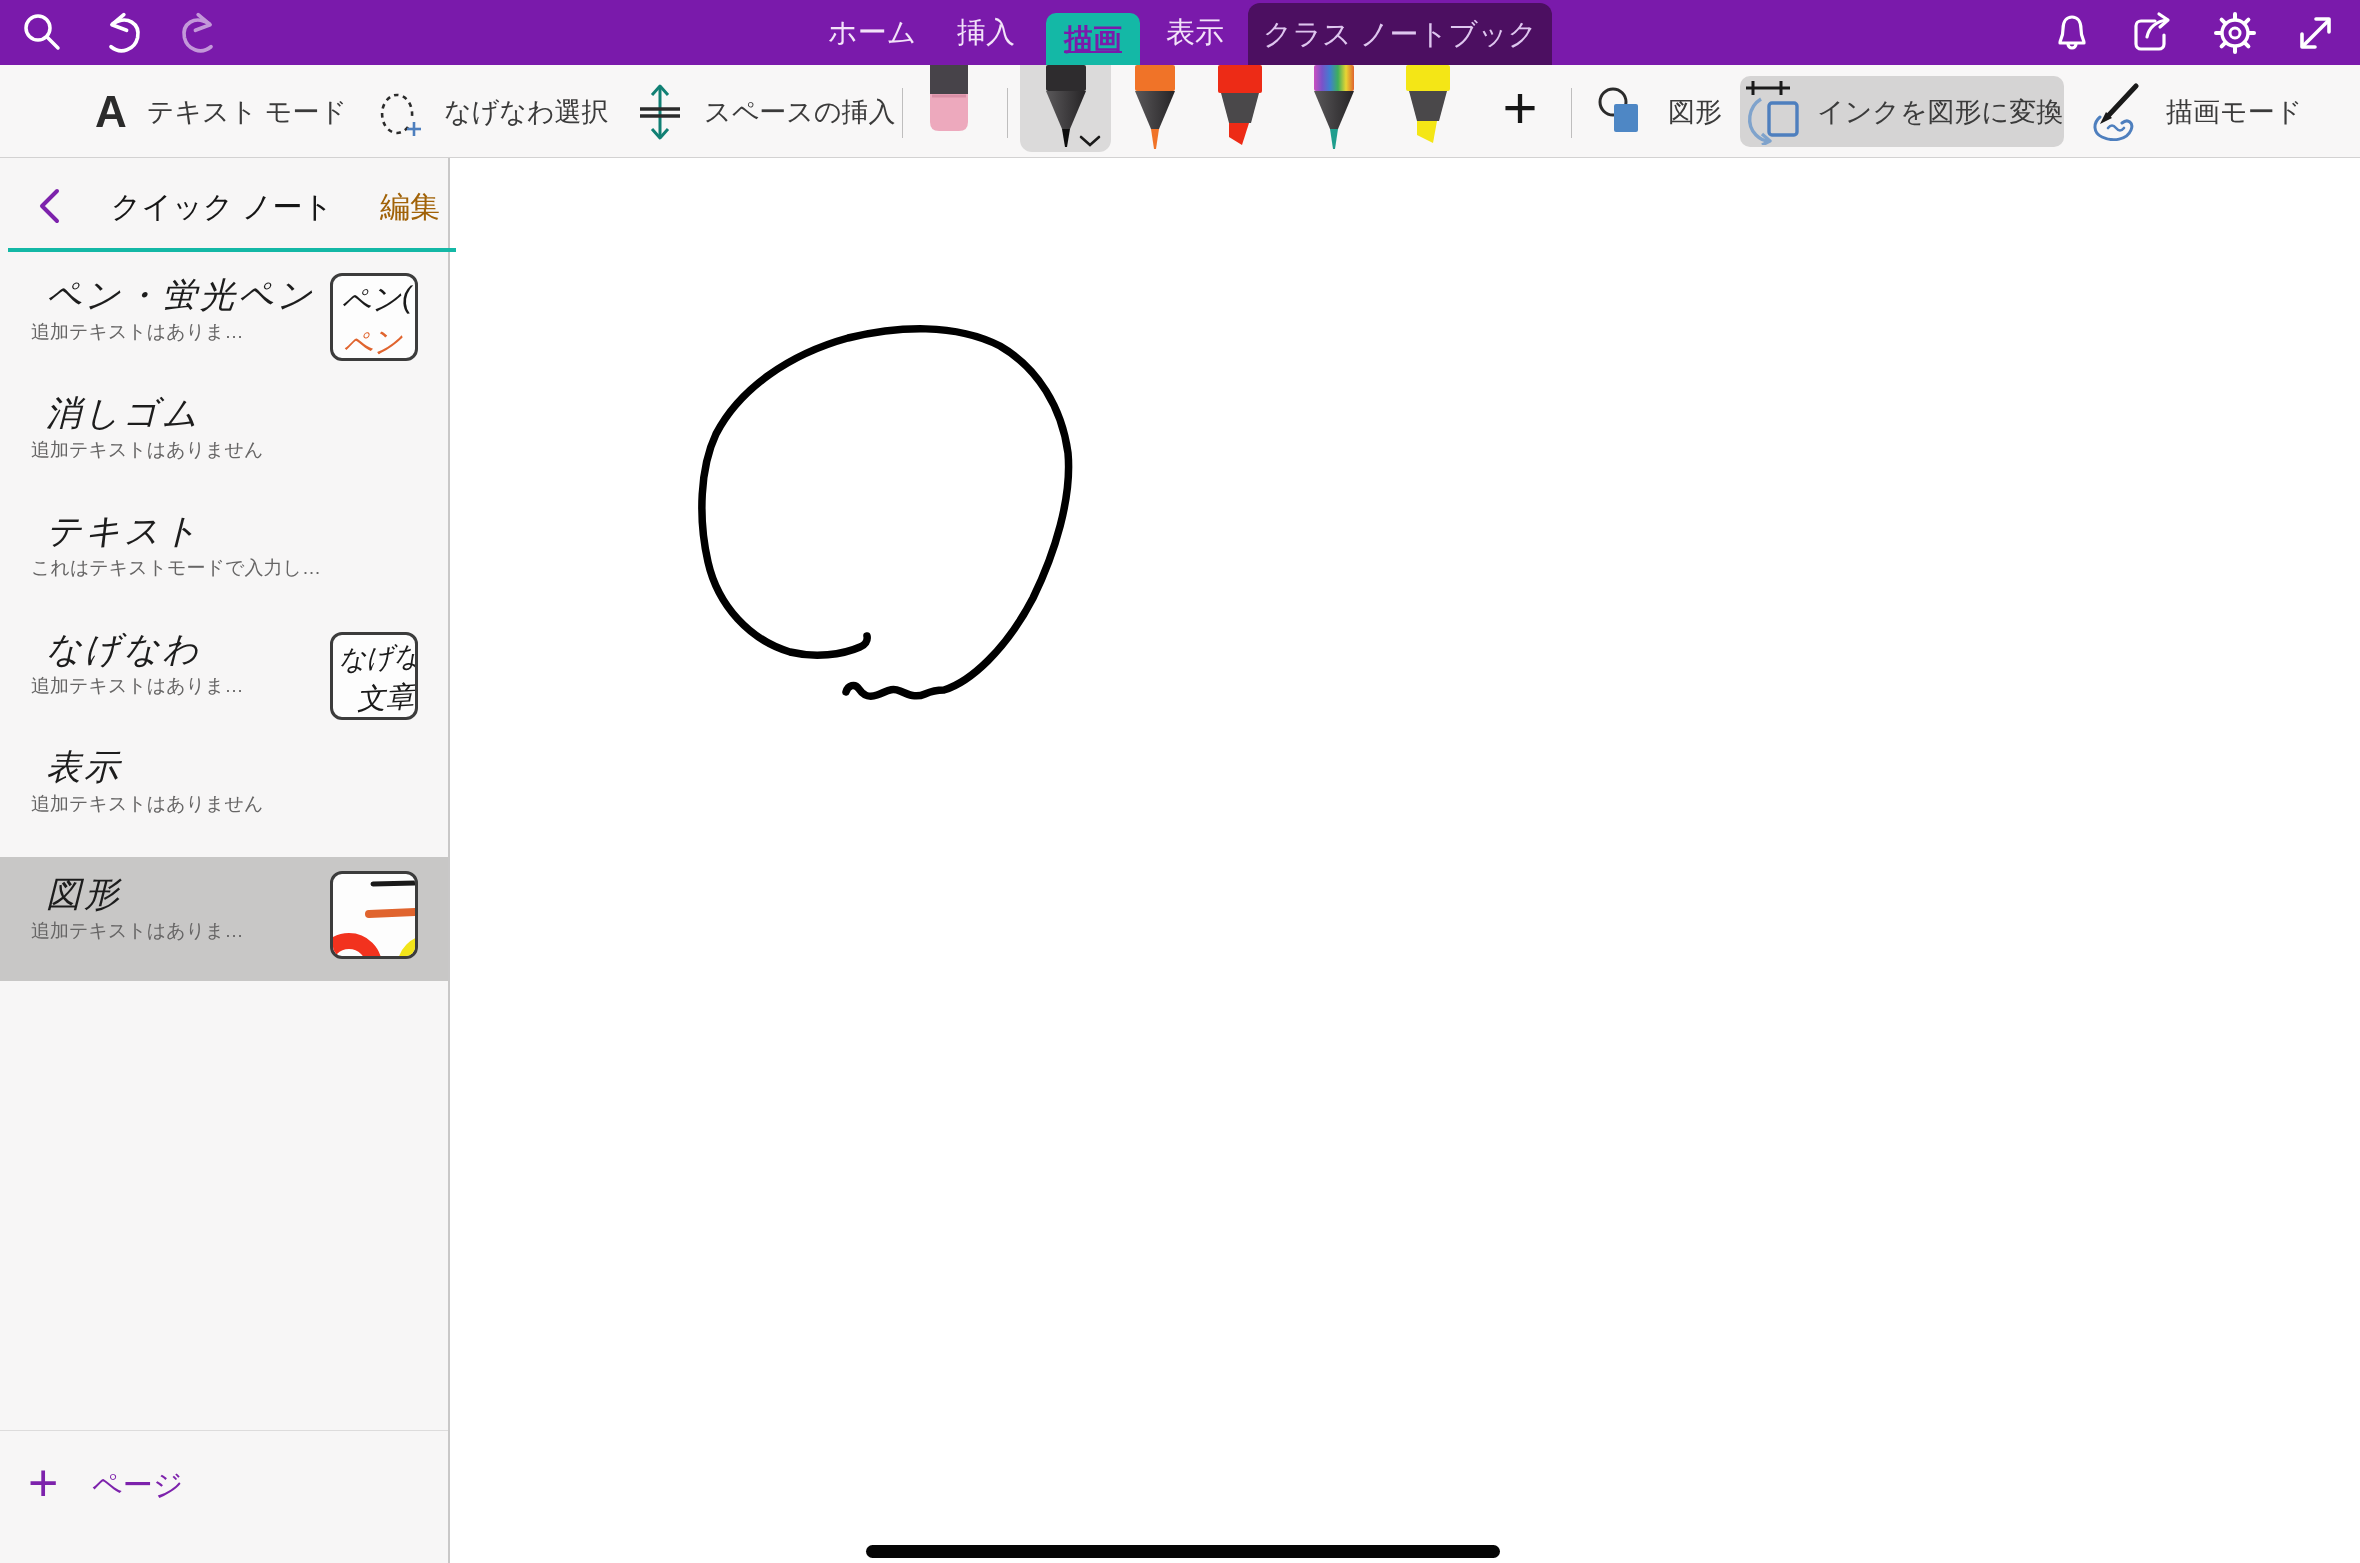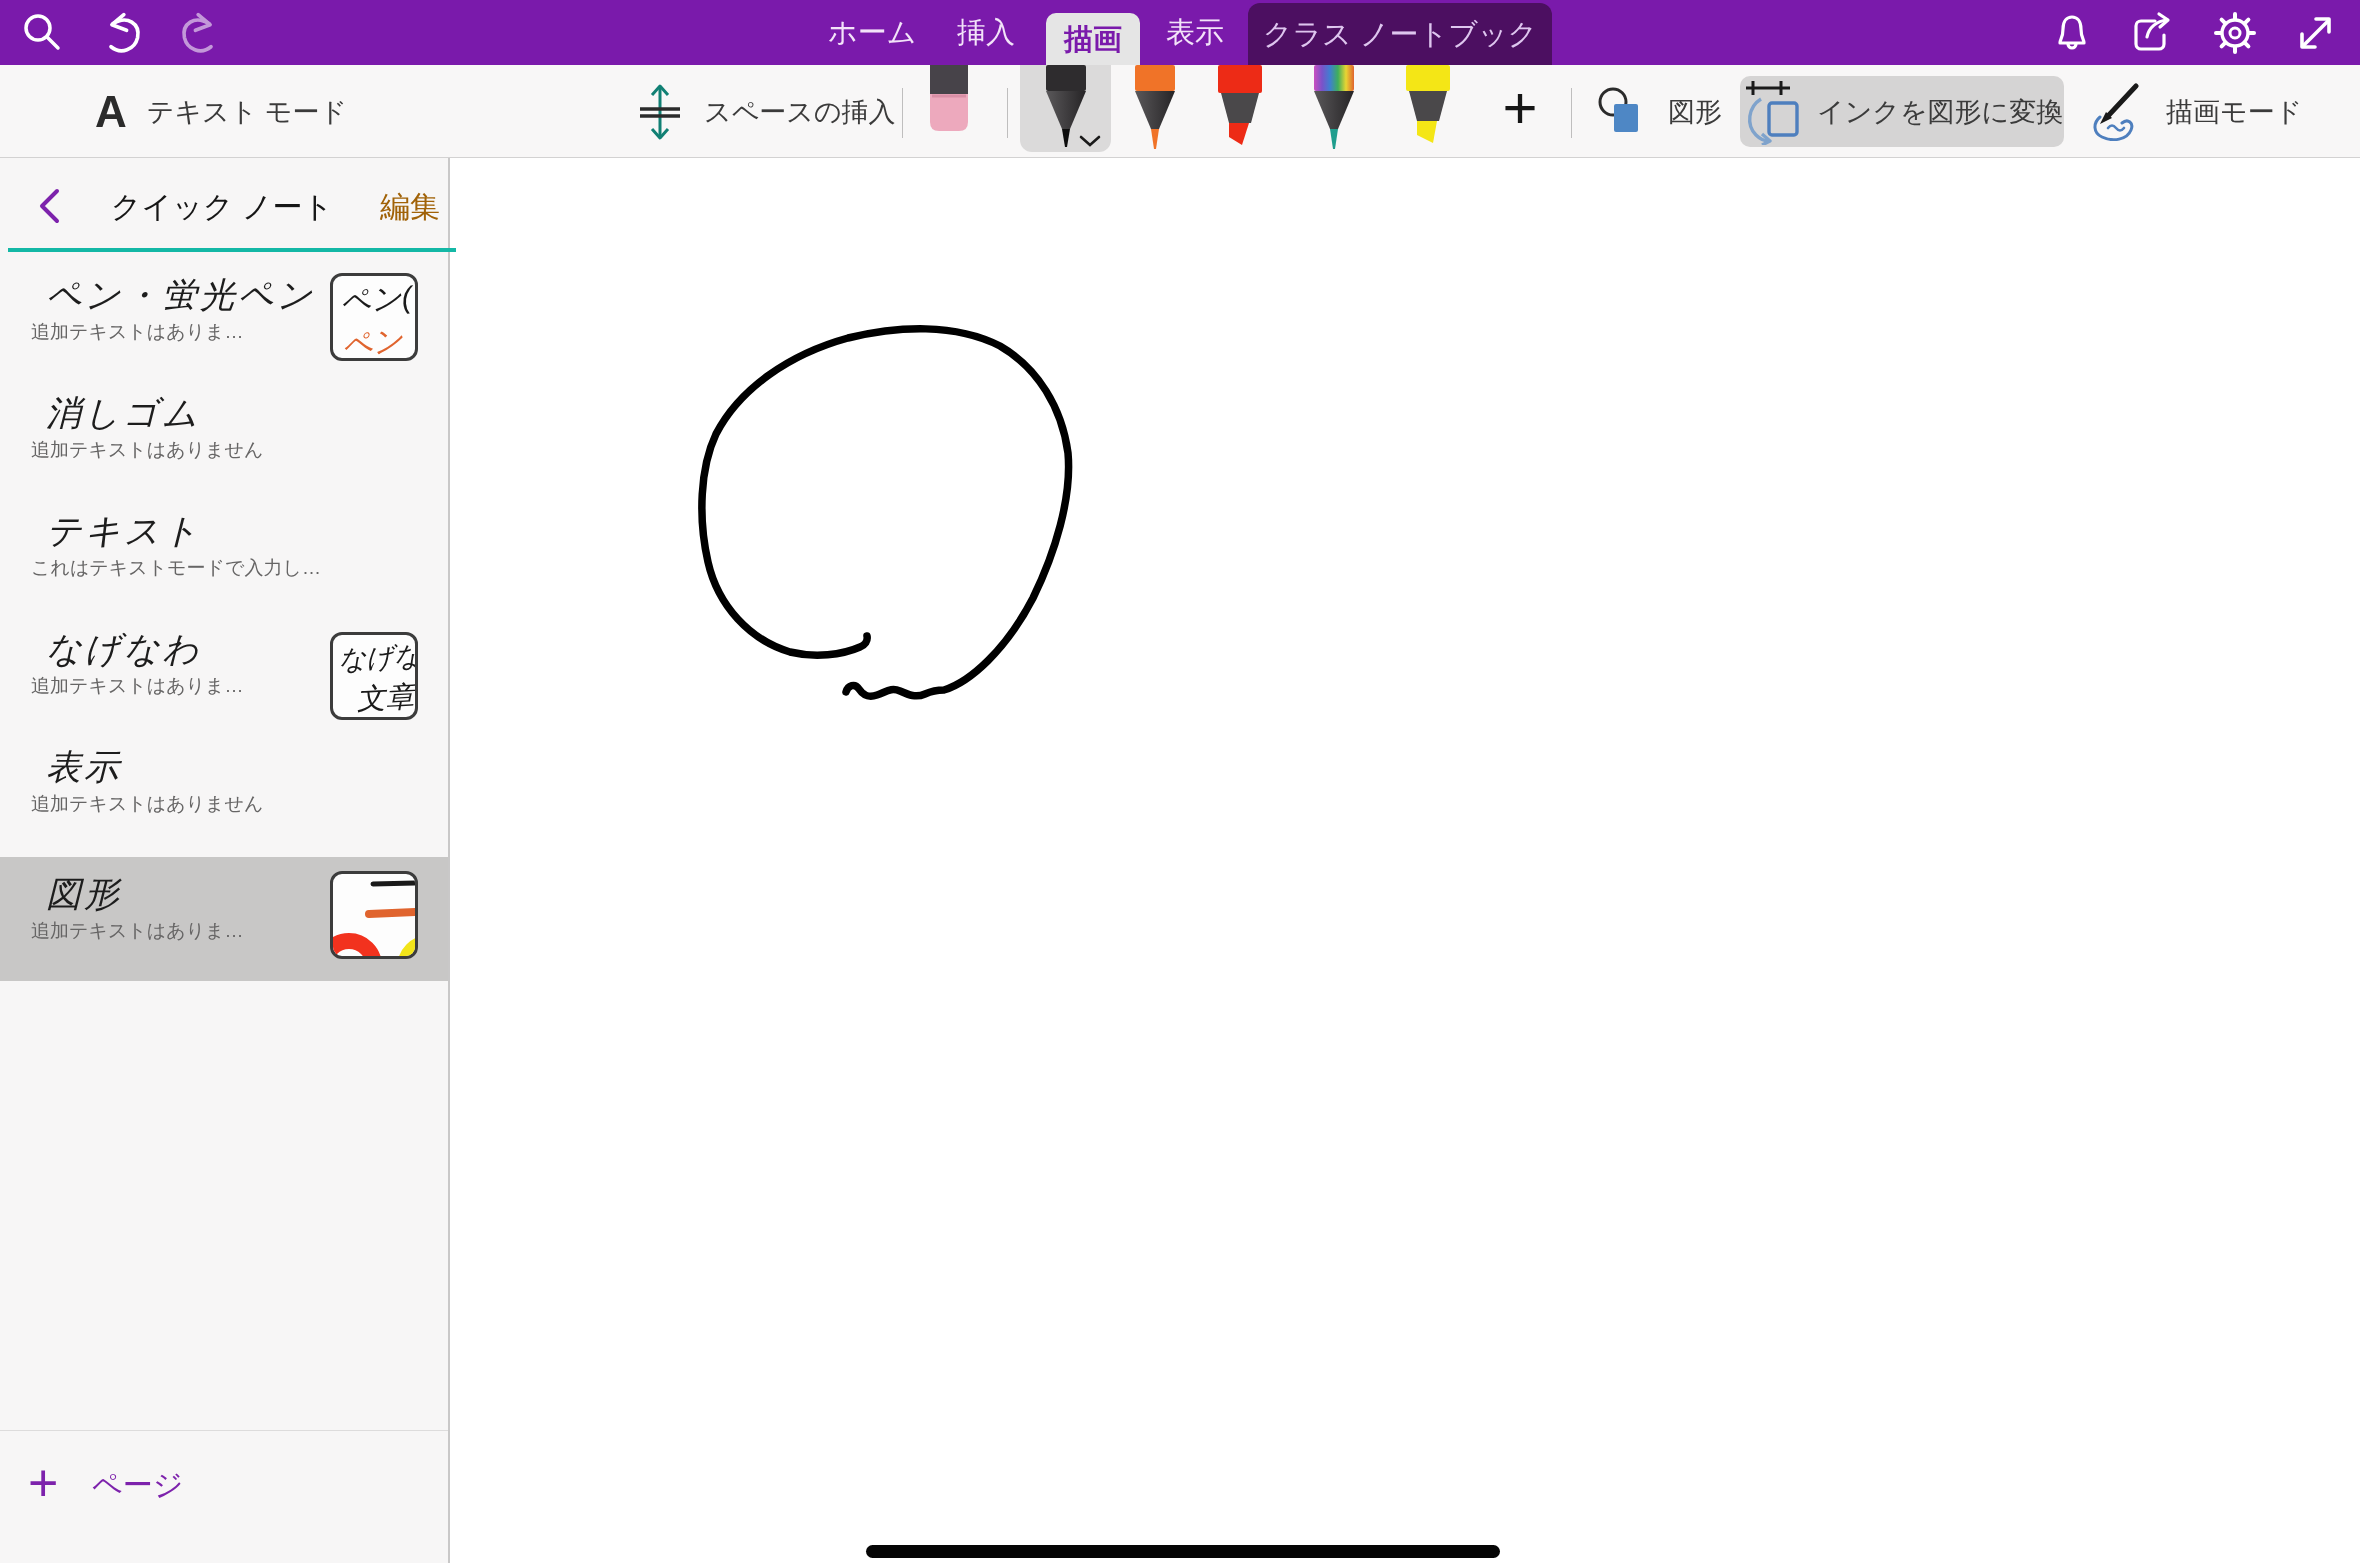--- a/index.html
+++ b/index.html
@@ -4,22 +4,22 @@
 <style>
   * { margin:0; padding:0; box-sizing:border-box; }
   html,body { width:2360px; height:1563px; overflow:hidden; background:#fff;
               font-family:"Liberation Sans","DejaVu Sans",sans-serif; }
   .abs { position:absolute; }
 
   
   #topbar { position:absolute; left:0; top:0; width:2360px; height:65px; background:#7A1AAB; z-index:30; }
   .tb-icon { position:absolute; top:11px; width:44px; height:44px; cursor:pointer; }
   .tab { position:absolute; top:0; height:65px; line-height:65px; font-size:29px; color:#F3E3F9; cursor:pointer; }
-  #tab-draw { top:13px; height:52px; line-height:52px; background:#e5e5e5; border-radius:10px 10px 0 0;
-              color:#7A1AAB; font-weight:bold; text-align:center; }
+  #tab-draw { top:13px; height:52px; line-height:52px; background:#14b8a6; border-radius:10px 10px 0 0;
+              color:#7A1AAB; font-weight:bold; text-align:center;text-decoration:underline; }
   #tab-class { top:3px; height:62px; line-height:62px; background:#4C0F61; border-radius:12px 12px 0 0;
                color:#DEC6EF; text-align:center; }
 
   
   #toolbar { position:absolute; left:0; top:65px; width:2360px; height:93px; background:#F8F7F7;
              border-bottom:1px solid #D3D2D2; z-index:20; }
   .tgroup { position:absolute; top:0; height:93px; display:flex; align-items:center; gap:20px; cursor:pointer; }
   .tlabel { font-size:27px; color:#3B3B3B; white-space:nowrap; }
   .vdiv { position:absolute; top:23px; width:1px; height:50px; background:#BFBEBE; }
   .a-glyph { font-size:44px; font-weight:bold; color:#2B2B2B; line-height:44px; }
@@ -106,20 +106,28 @@
     <polyline points="8,23 8,36 21,36" fill="none" stroke="#fff" stroke-width="3.6" stroke-linecap="round" stroke-linejoin="round"></polyline>
   </svg>
 </div>
 
 <div id="toolbar">
   <div class="tgroup" style="left:95px">
     <span class="a-glyph">A</span>
     <span class="tlabel">テキスト モード</span>
   </div>
 
+  <div class="tgroup" style="left:378px">
+    <svg width="46" height="54" viewBox="0 0 46 54">
+      <path d="M 30 42 A 15 19 0 1 1 34 31" fill="none" stroke="#2B2B2B" stroke-width="2.6" stroke-dasharray="4.5 4.5"></path>
+      <line x1="36" y1="37" x2="36" y2="51" stroke="#4E7FBE" stroke-width="2.6"></line>
+      <line x1="29" y1="44" x2="43" y2="44" stroke="#4E7FBE" stroke-width="2.6"></line>
+    </svg>
+    <span class="tlabel">なげなわ選択</span>
+  </div>
 
   <div class="tgroup" style="left:638px">
     <svg width="46" height="58" viewBox="0 0 46 58">
       <line x1="22" y1="5" x2="22" y2="53" stroke="#118074" stroke-width="3"></line>
       <polyline points="14,12 22,3 30,12" fill="none" stroke="#118074" stroke-width="3" stroke-linejoin="round"></polyline>
       <polyline points="14,46 22,55 30,46" fill="none" stroke="#118074" stroke-width="3" stroke-linejoin="round"></polyline>
       <line x1="2" y1="26" x2="42" y2="26" stroke="#2B2B2B" stroke-width="3.4"></line>
       <line x1="2" y1="33" x2="42" y2="33" stroke="#2B2B2B" stroke-width="3.4"></line>
     </svg>
     <span class="tlabel">スペースの挿入</span>

